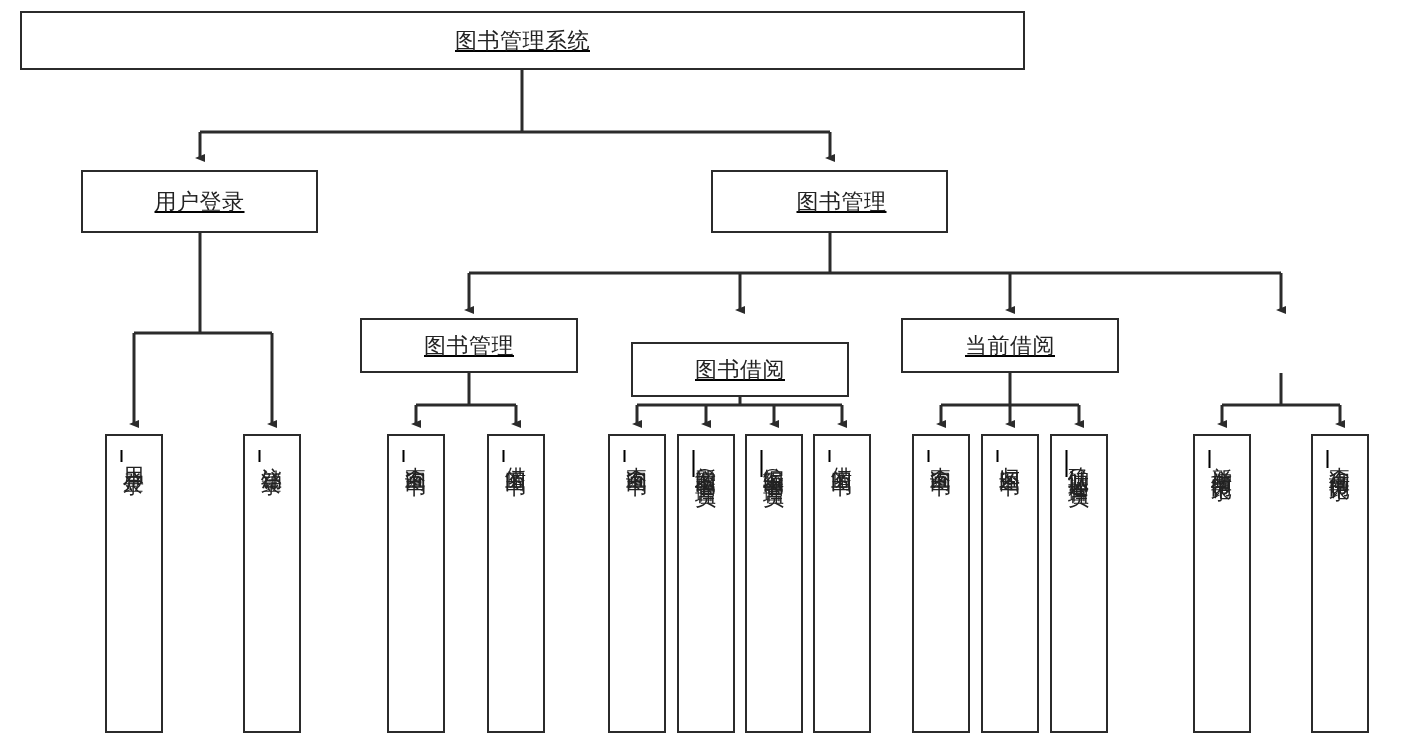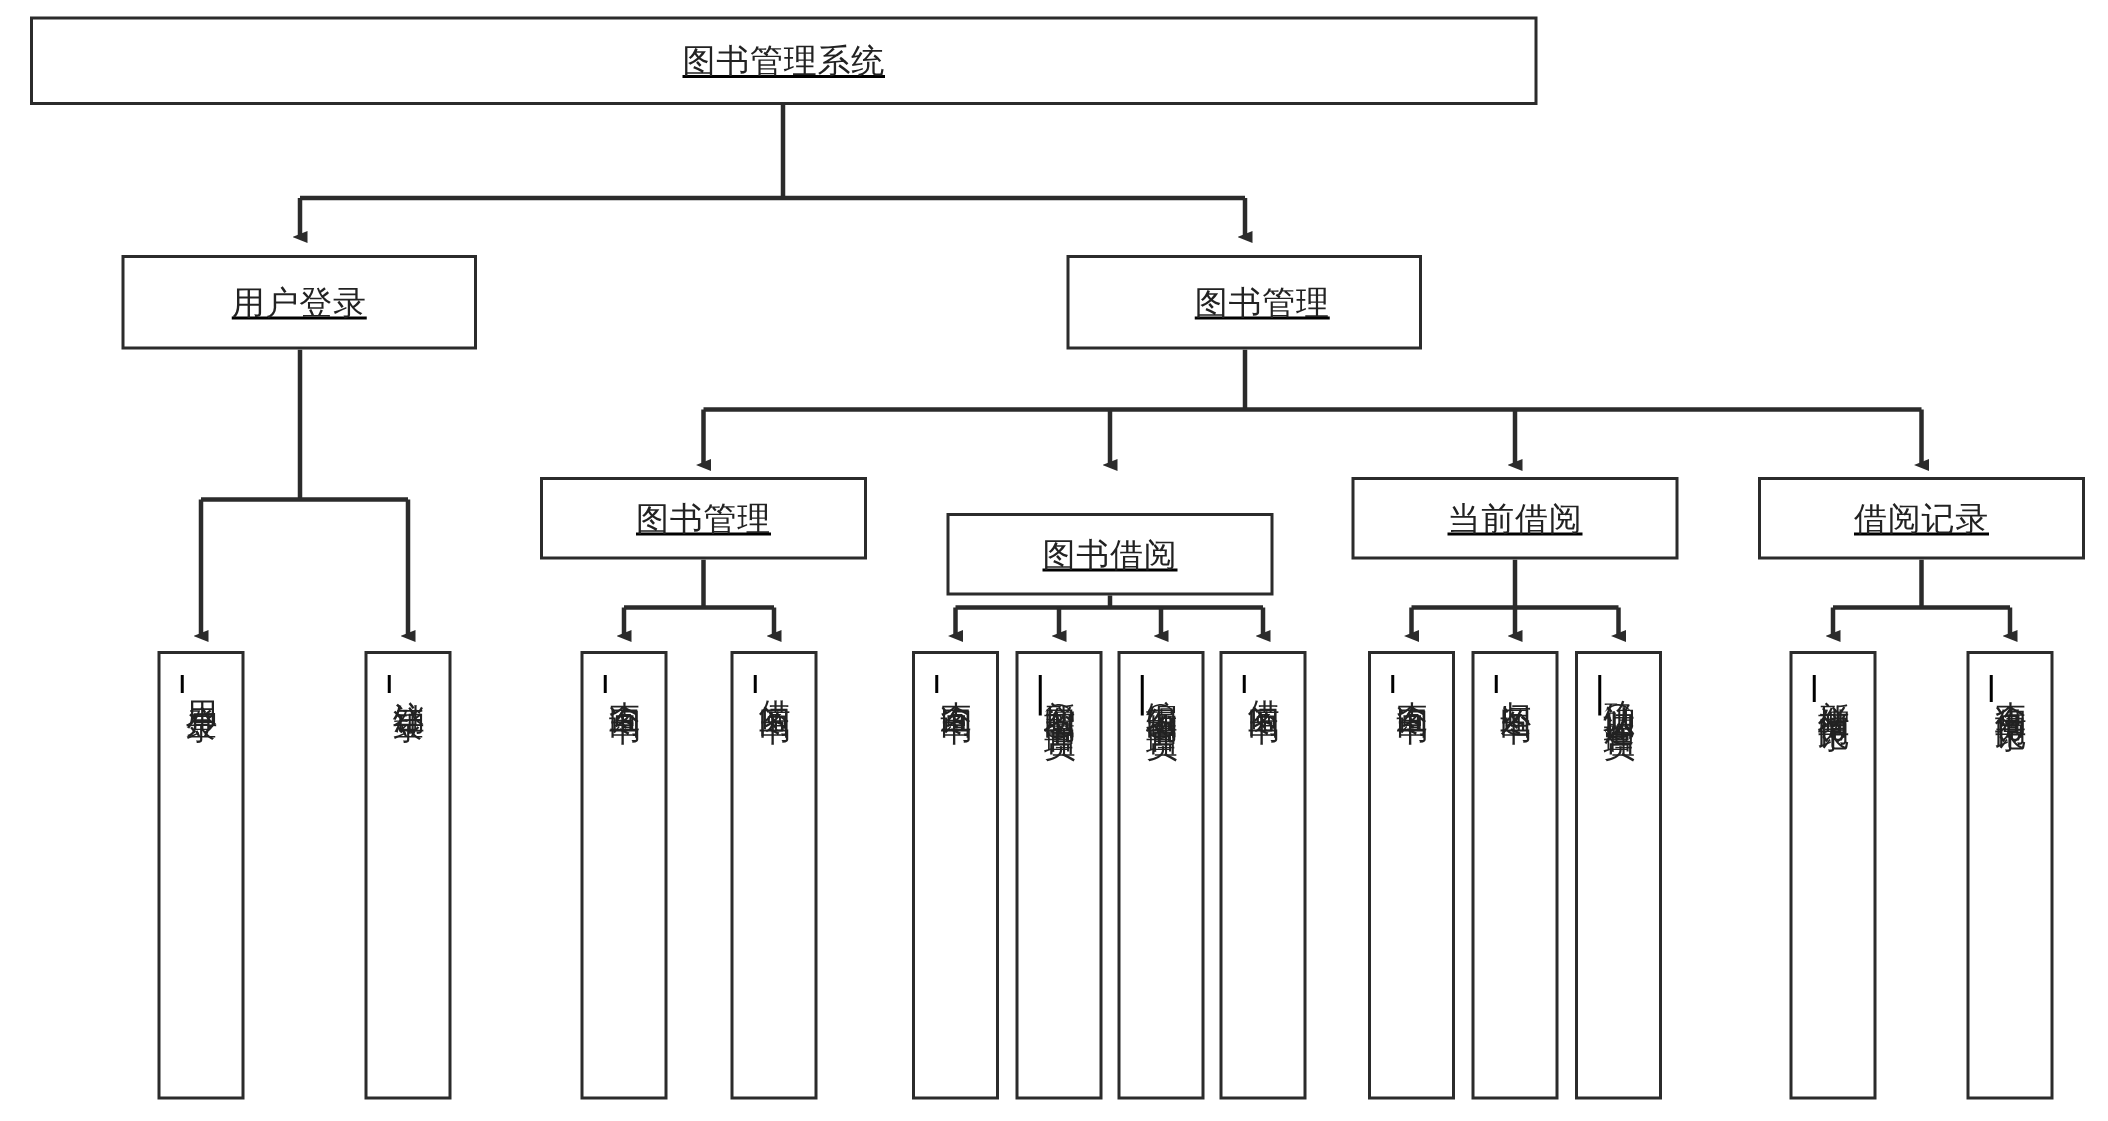--- a/index.html
+++ b/index.html
@@ -135,23 +135,20 @@
 
   <div class="node" style="left:360px; top:318px; width:218px; height:55px;">
     <span class="label">图书管理</span>
   </div>
   <div class="node" style="left:631px; top:318px; width:218px; height:55px;margin-top:24px;">
     <span class="label">图书借阅</span>
   </div>
   <div class="node" style="left:901px; top:318px; width:218px; height:55px;">
     <span class="label">当前借阅</span>
   </div>
-  <div class="node" style="left:1172px; top:318px; width:218px; height:55px;">
-    <span class="label">借阅记录</span>
-  </div>
 
   <div class="node vertical" style="left:105px; top:434px; width:58px; height:299px;">
     <span class="label">用户登录</span>
   </div>
   <div class="node vertical" style="left:243px; top:434px; width:58px; height:299px;">
     <span class="label">注销登录</span>
   </div>
 
   <div class="node vertical" style="left:387px; top:434px; width:58px; height:299px;">
     <span class="label">查询图书</span>

